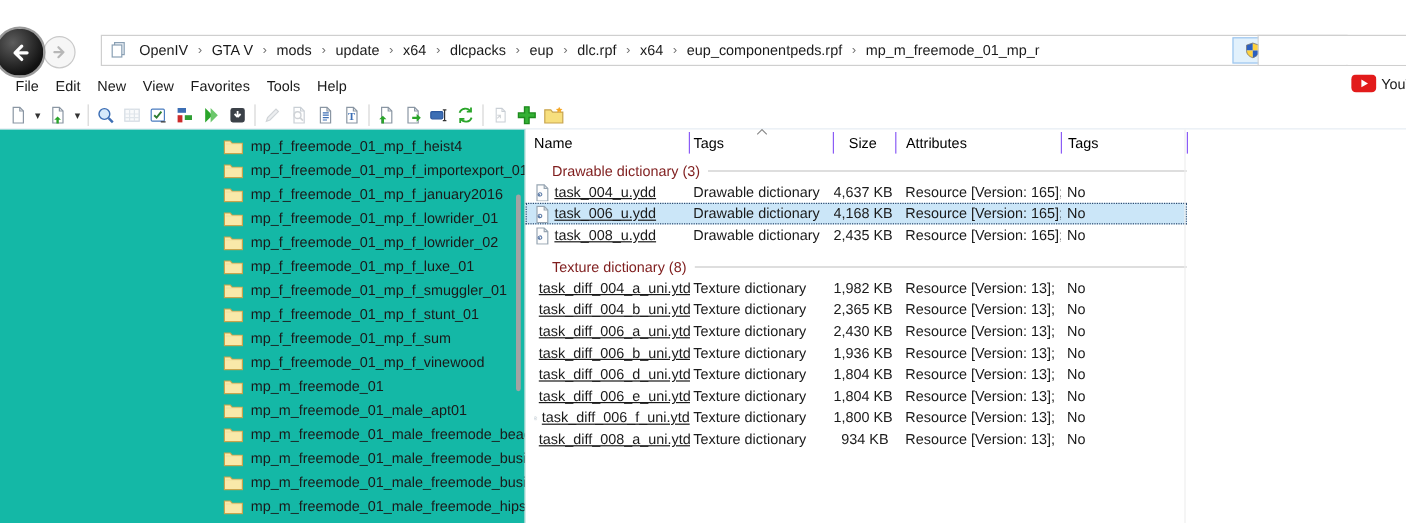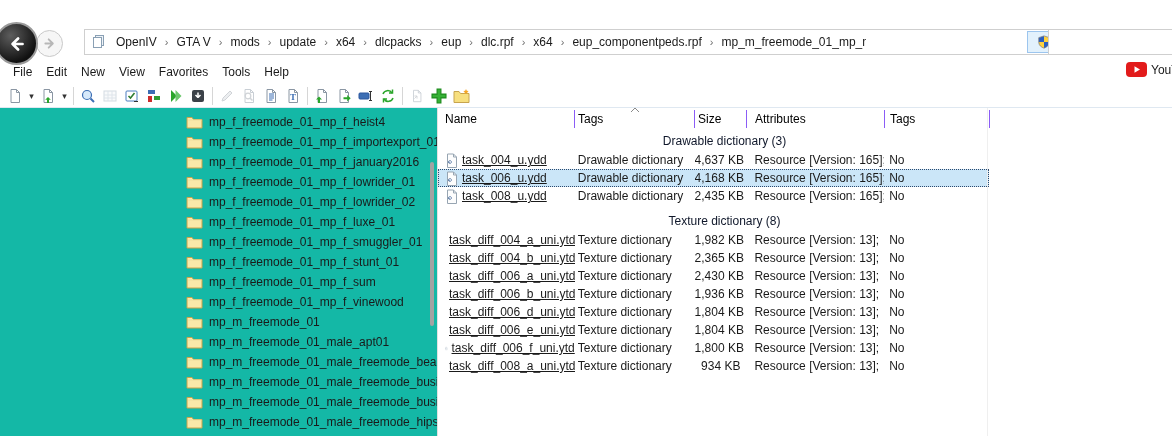--- a/index.html
+++ b/index.html
@@ -56,25 +56,25 @@
   }
   .titem { height:20px; display:flex; align-items:center; gap:6px; padding-left:186px; white-space:nowrap; cursor:pointer; }
   .titem svg { flex:0 0 auto; }
   .tree-scrollbar { position:absolute; left:430px; top:162px; width:4px; height:164px; background:#a3a3a3; border-radius:2px; }
   .filepanel { position:absolute; left:438px; top:108px; width:734px; height:328px; background:#fff; }
   .col-line-end { position:absolute; left:549px; top:0; width:1px; height:328px; background:#efefef; }
   .lhead { position:relative; display:flex; height:22px; align-items:center; padding-left:5px; }
   .hcell { border-right:1px solid #8b5cf6; height:18px; line-height:18px; padding-left:3px; color:#000000; }
   .hc-name { width:132px; padding-left:2px; }
   .hc-type { width:120px; }
-  .hc-size { width:52px; text-align:left; padding-right:6px; }
+  .hc-size { width:52px; text-align:center; padding-right:6px; }
   .hc-attr { width:138px; padding-left:8px; }
   .hc-tags { width:105px; padding-left:5px; }
   .sort-up { position:absolute; left:192px; top:-1px; width:10px; height:6px; }
-  .group { display:flex; align-items:center; width:551px; height:17px; margin-top:4px; padding-left:22px; color:#0f172a;flex-direction:column; }
+  .group { display:flex; align-items:center; width:551px; height:17px; margin-top:4px; padding-left:22px; color:#7f1d1d; }
   .group .gline { flex:1; height:1px; background:#c9c9c9; margin-left:7px; }
   .g2 { margin-top:9px; }
   .row { display:flex; align-items:center; height:18px; width:551px; padding-left:5px; cursor:pointer; }
   .row.selected { background:#cbe6f8; outline:1px dotted #2d4a6e; outline-offset:-1px; }
   .cell { white-space:nowrap; overflow:hidden; }
   .c-name { width:132px; display:flex; align-items:center; gap:4px; padding-left:2px;text-decoration:underline; }
   .c-type { width:120px; padding-left:3px; }
   .c-size { width:52px; text-align:right; padding-right:6px; }
   .c-attr { width:138px; padding-left:8px; }
   .c-tags { width:105px; padding-left:5px; }

